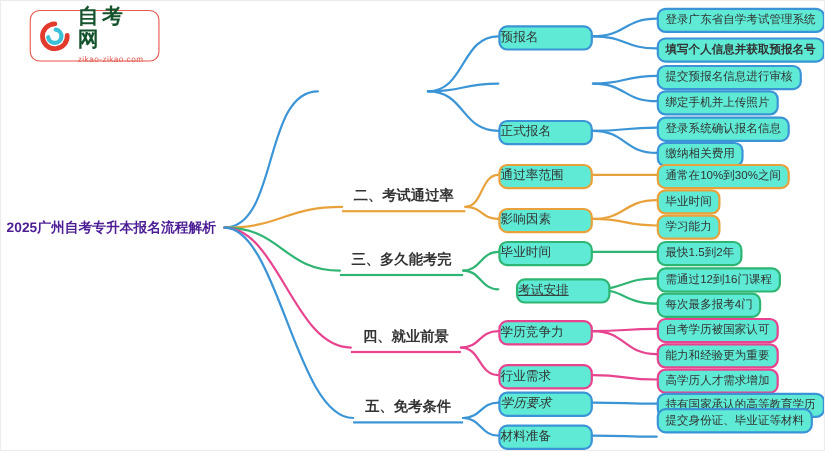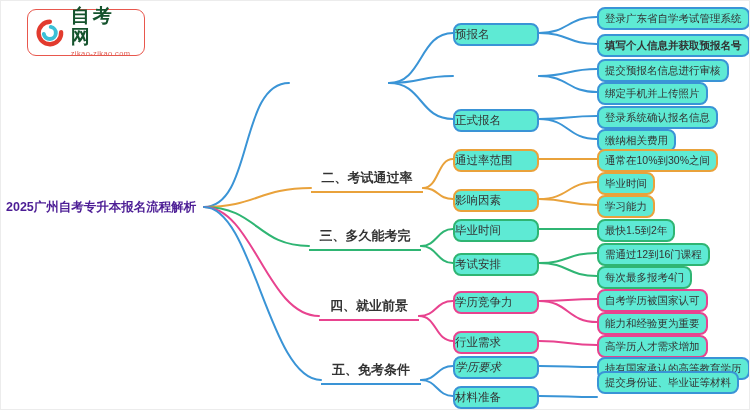--- a/index.html
+++ b/index.html
@@ -85,21 +85,21 @@
   <div class="node lvl1" style="left: 310px; top: 166px; width: 112px; border-bottom-color: rgb(233, 162, 59);">二、考试通过率</div>
   <div class="node lvl1" style="left: 308px; top: 224px; width: 112px; border-bottom-color: rgb(47, 181, 115);">三、多久能考完</div>
   <div class="node lvl1" style="left: 318px; top: 294px; width: 100px; border-bottom-color: rgb(232, 67, 143);">四、就业前景</div>
   <div class="node lvl1" style="left: 320px; top: 358px; width: 100px; border-bottom-color: rgb(58, 148, 214);">五、免考条件</div>
 
   <div class="node box sub" style="left: 452px; top: 22px; border-color: rgb(58, 148, 214);">预报名</div>
   <div class="node box sub" style="left: 452px; top: 108px; border-color: rgb(58, 148, 214);">正式报名</div>
   <div class="node box sub" style="left: 452px; top: 148px; border-color: rgb(233, 162, 59);">通过率范围</div>
   <div class="node box sub" style="left: 452px; top: 188px; border-color: rgb(233, 162, 59);">影响因素</div>
   <div class="node box sub" style="left: 452px; top: 218px; border-color: rgb(47, 181, 115);">毕业时间</div>
-  <div class="node box sub" style="left: 452px; top: 252px; border-color: rgb(47, 181, 115);">考试安排</div>
+  <div class="node box sub" style="left: 468px; top: 252px; border-color: rgb(47, 181, 115); text-decoration: underline;">考试安排</div>
   <div class="node box sub" style="left: 452px; top: 290px; border-color: rgb(232, 67, 143);">学历竞争力</div>
   <div class="node box sub" style="left: 452px; top: 330px; border-color: rgb(232, 67, 143);">行业需求</div>
   <div class="node box sub" style="left: 452px; top: 355px; border-color: rgb(58, 148, 214); font-style: italic;">学历要求</div>
   <div class="node box sub" style="left: 452px; top: 385px; border-color: rgb(58, 148, 214);">材料准备</div>
 
   <div class="node box leaf" style="left: 596px; top: 6px; border-color: rgb(58, 148, 214);">登录广东省自学考试管理系统</div>
   <div class="node box leaf" style="left: 596px; top: 33px; border-color: rgb(58, 148, 214); font-weight: bold;">填写个人信息并获取预报名号</div>
   <div class="node box leaf" style="left: 596px; top: 58px; border-color: rgb(58, 148, 214);">提交预报名信息进行审核</div>
   <div class="node box leaf" style="left: 596px; top: 81px; border-color: rgb(58, 148, 214);">绑定手机并上传照片</div>
   <div class="node box leaf" style="left: 596px; top: 105px; border-color: rgb(58, 148, 214);">登录系统确认报名信息</div>

